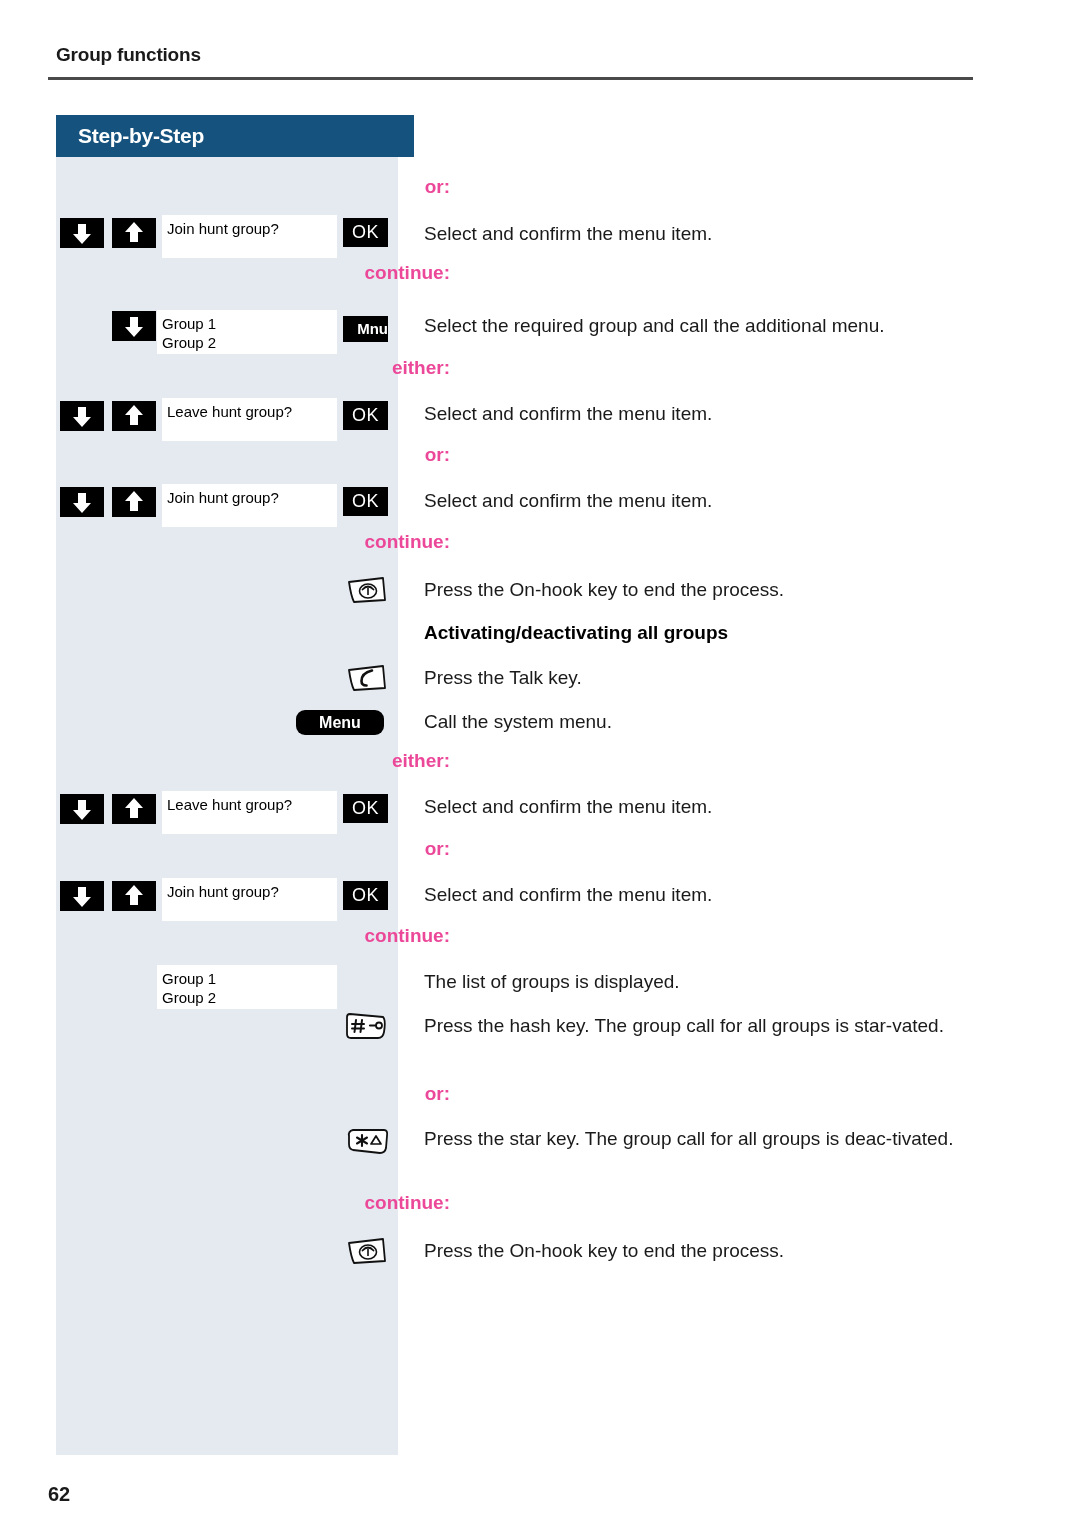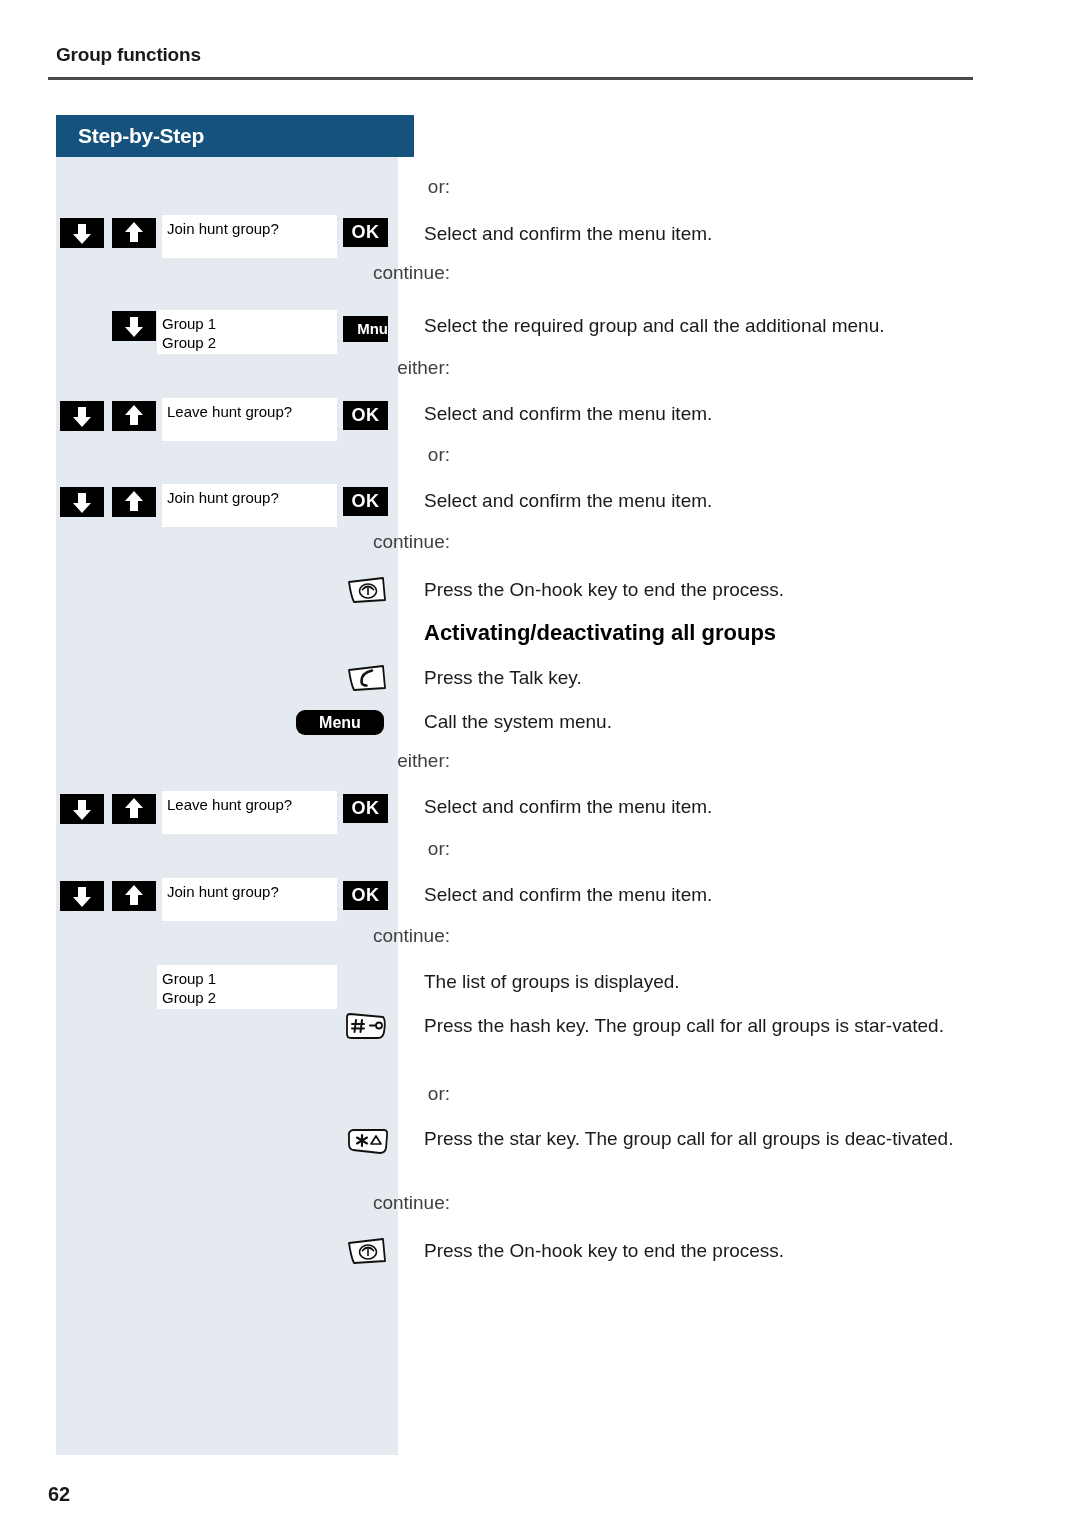--- a/index.html
+++ b/index.html
@@ -64,22 +64,22 @@
 
   
   .connector {
     position: absolute;
     width: 396px;
     left: 56px;
     text-align: right;
     padding-right: 0px;
     box-sizing: border-box;
     font-size: 19px;
-    font-weight: normal;
-    color: #404040;
+    font-weight: bold;
+    color: #ec4899;
   }
   .connector span { padding-right: 2px; }
 
   
   .nav-key {
     position: absolute;
     width: 44px;
     height: 30px;
     background: #000000;
   }
@@ -97,42 +97,42 @@
 
   .softkey {
     position: absolute;
     background: #000000;
     color: #ffffff;
     font-size: 18px;
     font-weight: bold;
     text-align: center;
     box-sizing: border-box;
   }
-  .softkey.ok   { font-weight: bold; letter-spacing: 0.5px; }
+  .softkey.ok   { font-weight: normal; letter-spacing: 0.5px; }
   .softkey.mnu  { font-size: 15px; }
   .softkey.menu { font-size: 16px; }
 
   
   .keyicon {
     position: absolute;
   }
   .keyicon svg { display: block; }
 
   
   .explain {
     position: absolute;
     left: 424px;
     width: 590px;
     font-size: 19px;
     line-height: 26px;
     color: #1a1a1a;
   }
   .explain.bold {
     font-weight: bold;
-    font-size: 22px;
+    font-size: 19px;
     color: #000;
   }
 
   
   .folio {
     position: absolute;
     left: 48px;
     top: 1483px;
     font-size: 20px;
     font-weight: bold;

